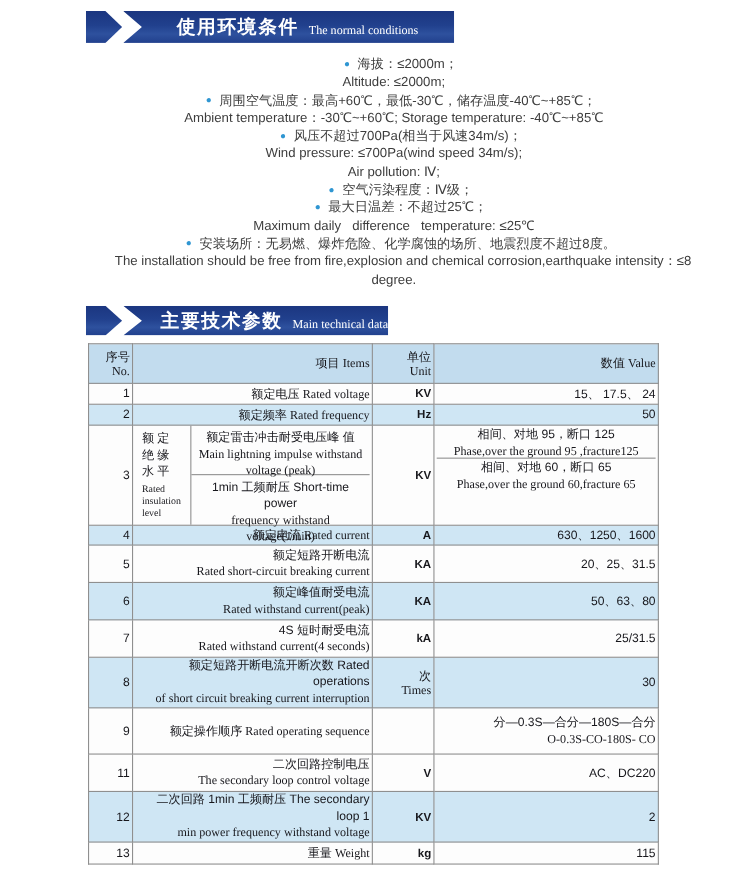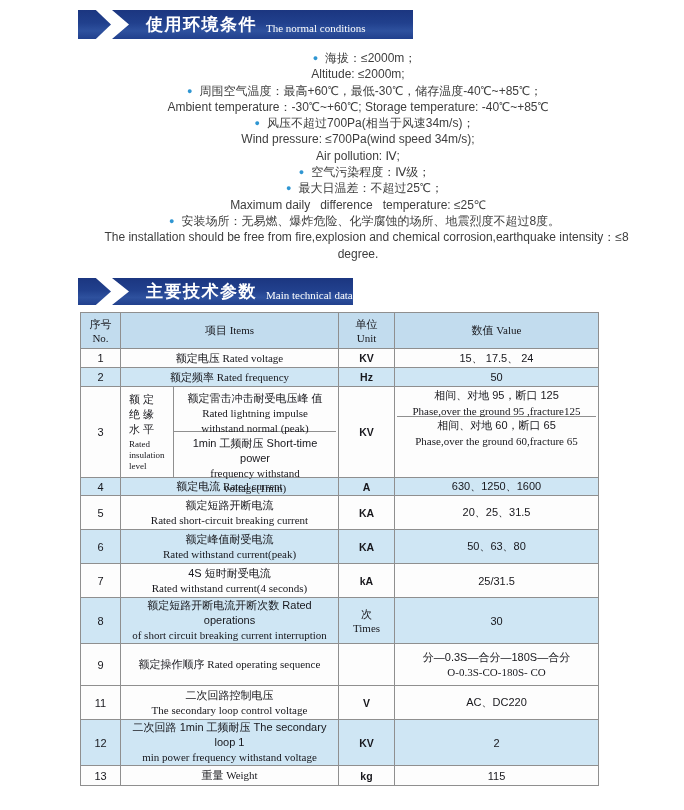--- a/index.html
+++ b/index.html
@@ -19,41 +19,41 @@
   }
   .banner .bar {
     margin-left:1px; height:100%;
     background:linear-gradient(180deg,#1b3680 0%,#21408d 45%,#2e519e 72%,#21408d 100%);
     clip-path:polygon(0 0, 100% 0, 100% 100%, 0 100%, 17px 50%);
     display:flex; align-items:center; padding:0 18px 0 34px;
   }
   .banner .cn { color:#ffffff; font-weight:bold; font-size:17px; letter-spacing:1.5px; white-space:nowrap; }
   .banner .en { color:#ffffff; font-size:11px; margin-left:9px; margin-top:7px; white-space:nowrap; }
   #banner-env  { top:10px; }
-  #banner-env .bar { width:301px; }
+  #banner-env .bar { width:301px;justify-content:center; }
   #banner-tech { top:278px; height:27px; }
   #banner-tech .bar { width:241px; }
 
   
   .env-list { position:absolute; left:78px; top:50px; width:560px; font-size:12px; line-height:16.3px; color:#3d3d3d;text-align:center; }
   .env-list .line { white-space:pre; }
   .env-list .dot { color:#2f96d2; font-size:9px; margin:0 7px 0 13px; vertical-align:1px; }
   .env-list .line.indent { padding-left:17px; }
 
   
   table.tech {
     position:absolute; left:80px; top:312px; width:518px;
     border-collapse:collapse; table-layout:fixed;
     font-size:11px; color:#17171c;
   }
   table.tech td { border:1.5px solid #8f8f8f; padding:0 2px; background:#fdfdfd; }
   tr.alt td { background:#cfe6f4; }
   tr.head td { background:#c2dcee; }
-  .c-no, .c-unit, .c-val { text-align:center; vertical-align:middle; }
-  .c-item { text-align:center; vertical-align:middle; padding:1px 7px; }
+  .c-no, .c-unit, .c-val { text-align:right; vertical-align:middle; }
+  .c-item { text-align:right; vertical-align:middle; padding:1px 7px; }
   .en, .serif { font-family:"Liberation Serif", serif; }
   .usym { font-weight:bold; font-size:10.5px; }
   .small-en { font-size:9px; line-height:11px; }
   .vline { line-height:15px; }
 
   tr.h36{height:36px} tr.h20{height:20px} tr.h19{height:19px} tr.h18{height:18px}
   tr.h34{height:34px} tr.h40{height:40px} tr.h42{height:42px} tr.h90{height:90px}
 
   
   td.nopad { padding:0; vertical-align:top; }
@@ -142,21 +142,21 @@
     <td class="c-no">3</td>
     <td class="nopad">
       <div class="r3wrap">
         <div class="r3label">
           <div class="cnl">额定绝缘水平</div>
           <div class="small-en serif">Rated insulation level</div>
         </div>
         <div class="r3right">
           <div class="r3sub first">
             <div>额定雷击冲击耐受电压峰  值</div>
-            <div class="en">Rated lightning impulse withstand normal (peak)</div>
+            <div class="en">Main lightning impulse withstand voltage (peak)</div>
           </div>
           <div class="r3sub">
             <div>1min 工频耐压  Short-time power</div>
             <div class="en">frequency withstand voltage(1min)</div>
           </div>
         </div>
       </div>
     </td>
     <td class="c-unit usym">KV</td>
     <td class="nopad">

